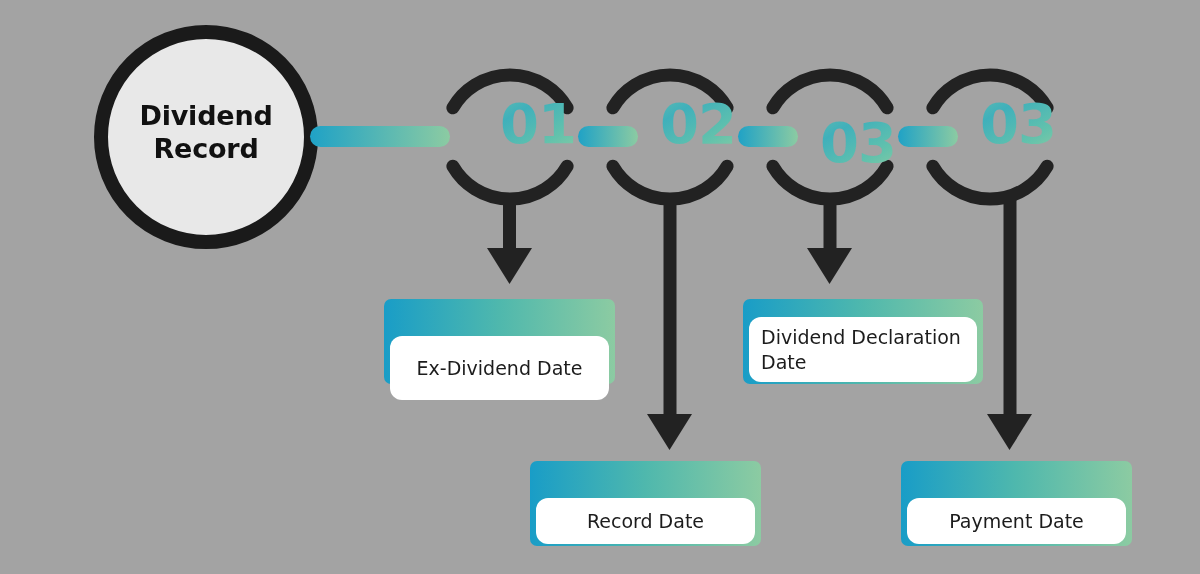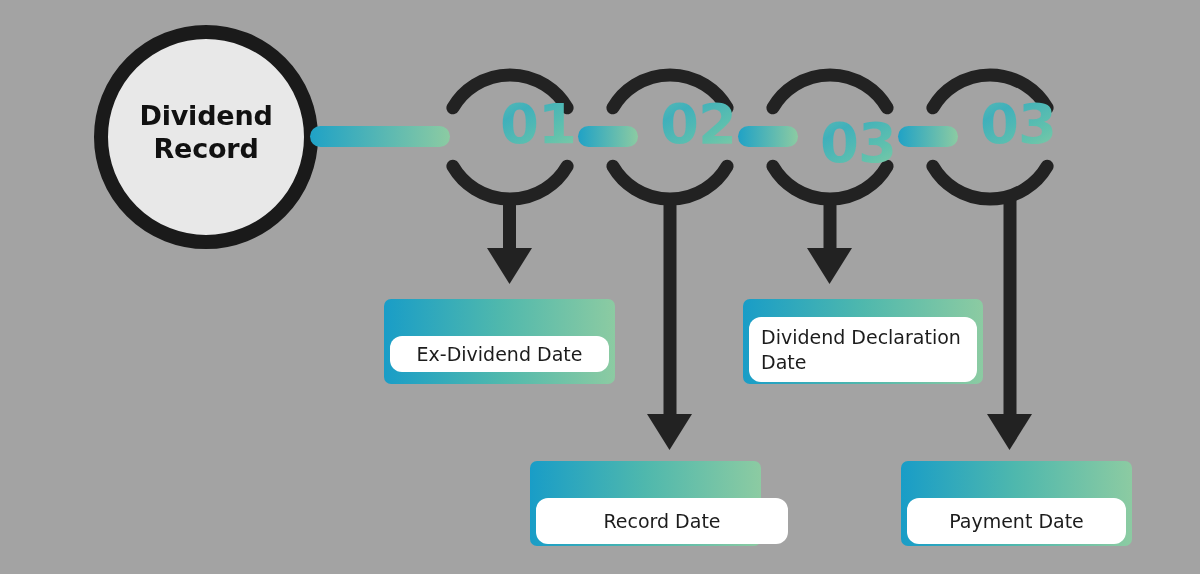--- a/index.html
+++ b/index.html
@@ -167,32 +167,32 @@
   <div class="hub-label">
     <div>Dividend</div>
     <div>Record</div>
   </div>
 
   <div class="step-num" style="left:444px;  background-image:linear-gradient(150deg,#8ccba2 0%,#3fb0bb 45%,#63c2ac 78%,#8ccba2 100%);">01</div>
   <div class="step-num" style="left:604px;  background-image:linear-gradient(150deg,#8ccba2 0%,#3fb0bb 45%,#63c2ac 78%,#8ccba2 100%);">02</div>
   <div class="step-num" style="left:764px;  background-image:linear-gradient(150deg,#8ccba2 0%,#3fb0bb 45%,#63c2ac 78%,#8ccba2 100%);margin-top:19px;">03</div>
   <div class="step-num" style="left:924px;  background-image:linear-gradient(150deg,#8ccba2 0%,#3fb0bb 45%,#63c2ac 78%,#8ccba2 100%);">03</div>
 
-  <div class="card-inner" style="left:390px; top:336px; width:219px; height:36px; padding:0 12px;">
+  <div class="card-inner" style="left:390px; top:336px; width:219px; height:64px; padding:0 12px;">
     <div class="card-text center">Ex-Dividend Date</div>
   </div>
 
   <div class="card-inner" style="left:749px; top:317px; width:228px; height:65px; padding:0 12px;">
     <div class="card-text left">
       <span>Dividend Declaration</span><br>
       <span>Date</span>
     </div>
   </div>
 
-  <div class="card-inner" style="left:536px; top:498px; width:252px; height:46px; padding:0 26px;">
+  <div class="card-inner" style="left:536px; top:498px; width:219px; height:46px; padding:0 26px;">
     <div class="card-text center">Record Date</div>
   </div>
 
   <div class="card-inner" style="left:907px; top:498px; width:219px; height:46px; padding:16px 12px;">
     <div class="card-text center">Payment Date</div>
   </div>
 
 </div>
 
 </body></html>

